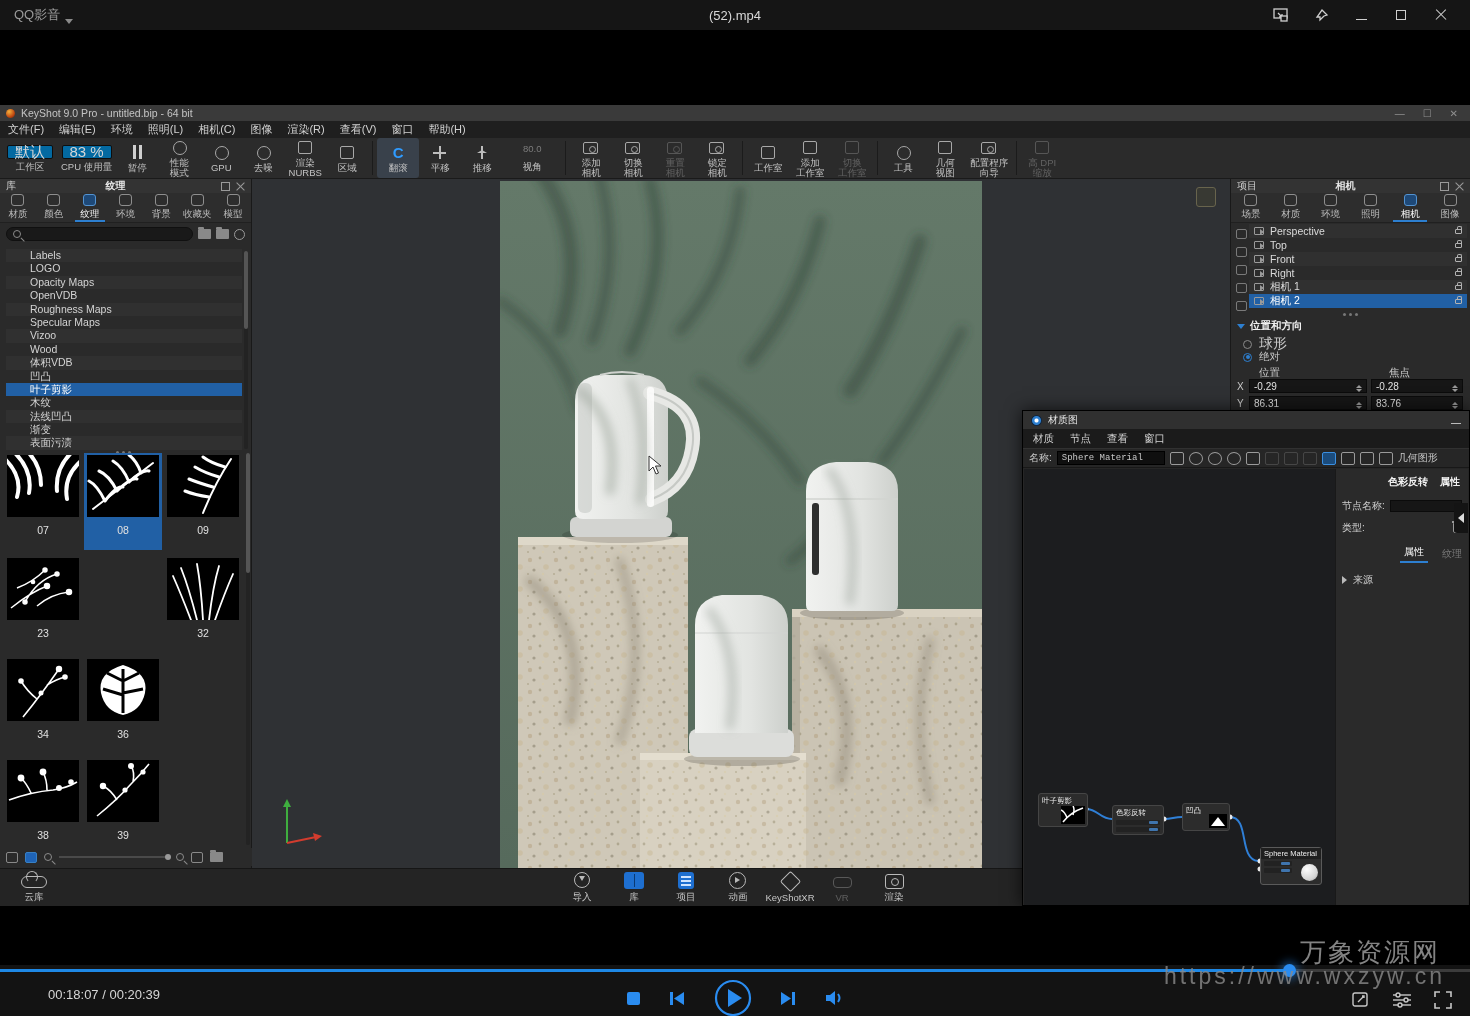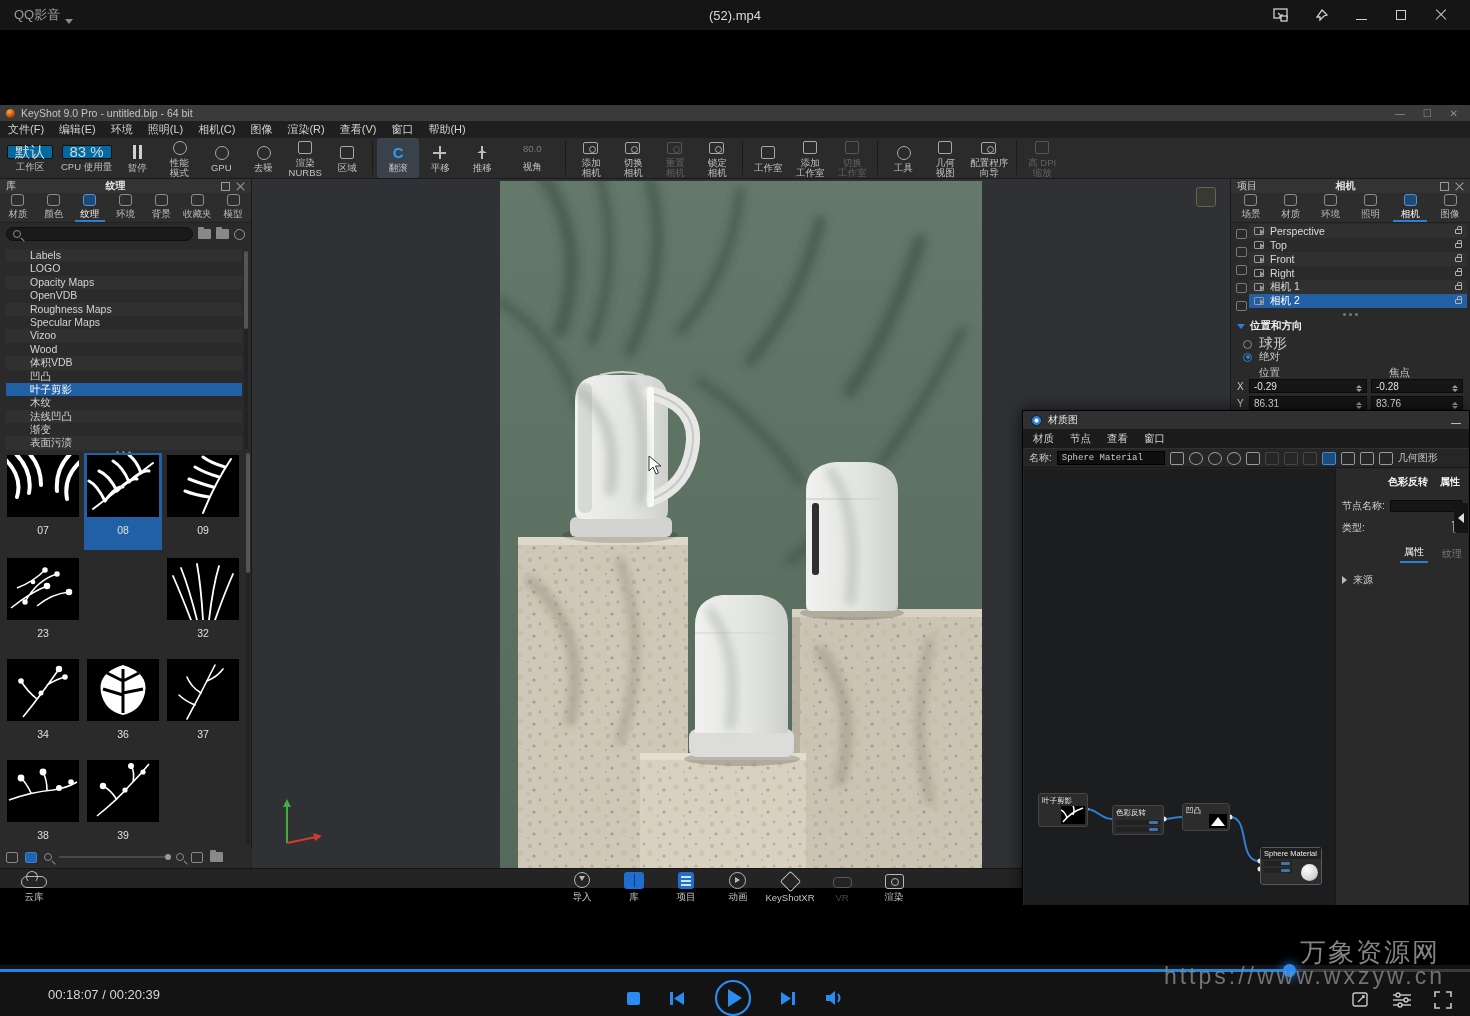--- a/index.html
+++ b/index.html
@@ -117,21 +117,21 @@
 .node .nt{font-size:7.5px;white-space:nowrap;overflow:hidden;color:#ececec}
 .nrow{height:5px;margin-top:2px;background:#222;border-radius:1px;position:relative}
 .nrow::after{content:"";position:absolute;right:2px;top:1px;width:9px;height:3px;background:#3f74ad;border-radius:1px}
 .nthumb{position:absolute;background:#000;overflow:hidden}
 .nsphere{position:absolute;width:17px;height:17px;border-radius:50%;background:radial-gradient(circle at 35% 30%,#fff,#d4d4d4 65%,#969696)}
 .trash{width:9px;height:10px;border:1px solid #9a9a9a;border-radius:0 0 2px 2px;position:relative}
 .trash::before{content:"";position:absolute;left:-2px;top:-3px;width:11px;height:1.5px;background:#9a9a9a}
 .chev{width:0;height:0;border-top:5px solid transparent;border-bottom:5px solid transparent;border-right:6px solid #ddd}
 .tri-r{width:0;height:0;border-top:4px solid transparent;border-bottom:4px solid transparent;border-left:5px solid #b9b9b9}
 
-.ksfoot{left:0;top:868px;width:1022px;height:20px;background:#242424;border-top:1px solid #161616}
+.ksfoot{left:0;top:868px;width:1022px;height:38px;background:#242424;border-top:1px solid #161616}
 .ritem{width:52px;height:38px;display:flex;flex-direction:column;align-items:center;justify-content:center;gap:2px;color:#c6c6c6;font-size:9.5px}
 .ritem.dis{opacity:.35}
 .ricon{width:22px;height:17px;position:relative}
 .ricon.book{background:#1e6fd0;border-radius:3px;width:20px}
 .ricon.book::before{content:"";position:absolute;left:9.5px;top:2px;bottom:2px;width:1px;background:#0a3a74}
 .ricon.list{background:#1e6fd0;border-radius:3px;width:16px;margin:0 auto}
 .ricon.list::before{content:"";position:absolute;left:3px;right:3px;top:4px;height:1.5px;background:#cfe4ff;box-shadow:0 4px #cfe4ff,0 8px #cfe4ff}
 .ricon.circ::before{content:"";position:absolute;left:2px;top:0;width:15px;height:15px;border:1.5px solid #b9b9b9;border-radius:50%}
 .ricon.circ::after{content:"";position:absolute;left:8px;top:5px;border:3px solid transparent;border-left:5px solid #b9b9b9}
 .ricon.cube::before{content:"";position:absolute;left:4px;top:1px;width:13px;height:13px;border:1.5px solid #b9b9b9;transform:rotate(45deg);border-radius:2px}
@@ -508,29 +508,20 @@
   </div>
   <div class="thumb" style="left:84px;top:657px">
     <div class="timg"><svg width="72" height="62">
           <path d="M36,6 Q62,14 58,34 Q54,52 36,56 Q18,52 14,34 Q10,14 36,6 Z" fill="#fff"></path>
           <g stroke="#000" stroke-width="3">
             <path d="M36,10 L36,54 M36,22 L52,14 M36,34 L56,30 M36,22 L20,14 M36,36 L16,30"></path>
           </g>
         </svg></div>
     <div class="tnum">36</div>
   </div>
-  <div class="thumb" style="left:164px;top:657px">
-    <div class="timg"><svg width="72" height="62">
-          <g stroke="#fff" stroke-width="1.6" fill="none" stroke-linecap="round">
-            <path d="M20,60 Q34,34 48,6"></path>
-            <path d="M34,34 Q24,28 20,18 M40,22 Q50,18 56,10 M28,46 Q18,42 12,36"></path>
-          </g>
-        </svg></div>
-    <div class="tnum">37</div>
-  </div>
   <div class="thumb" style="left:4px;top:758px">
     <div class="timg"><svg width="72" height="62">
           <g stroke="#fff" stroke-width="1.6" fill="#fff">
             <path d="M2,40 Q24,32 46,30 Q60,28 70,22 M24,33 Q20,24 14,18 M40,30 Q40,20 36,12" fill="none"></path>
             <circle cx="14" cy="18" r="2.6"></circle>
             <circle cx="36" cy="12" r="2.6"></circle>
             <circle cx="52" cy="28" r="2.2"></circle>
             <circle cx="64" cy="22" r="2"></circle>
           </g>
         </svg></div>

